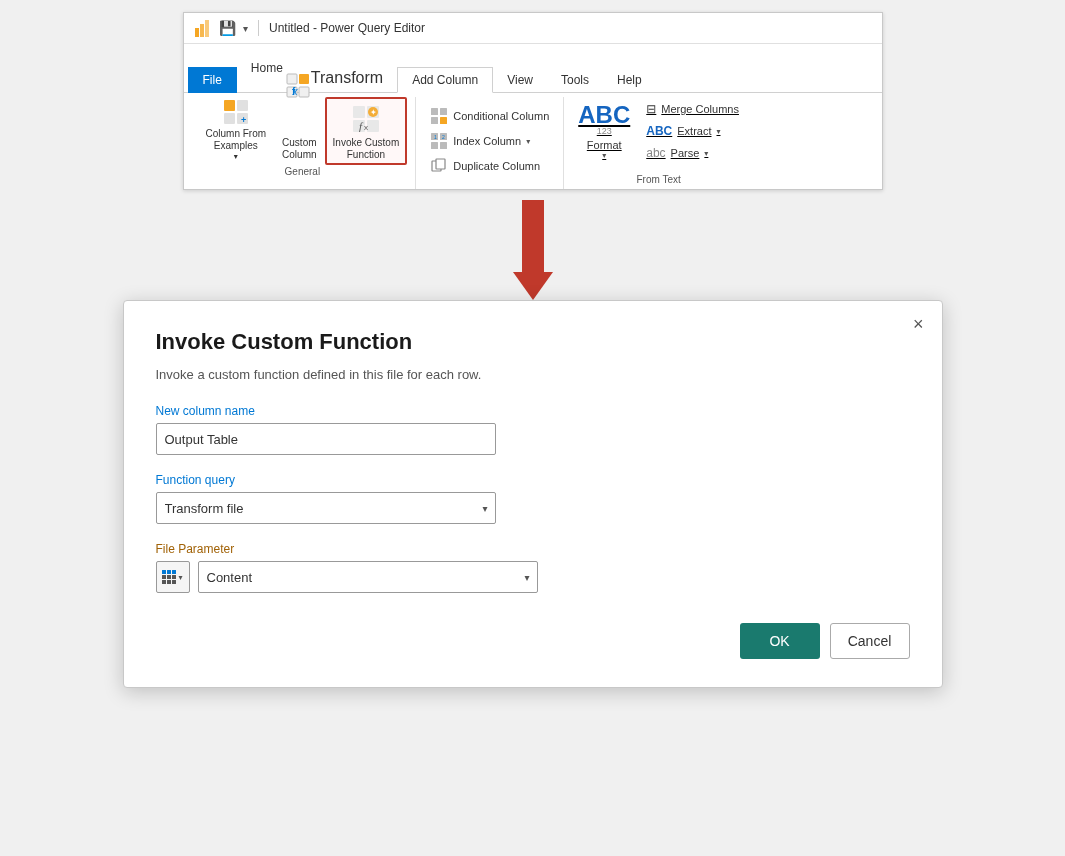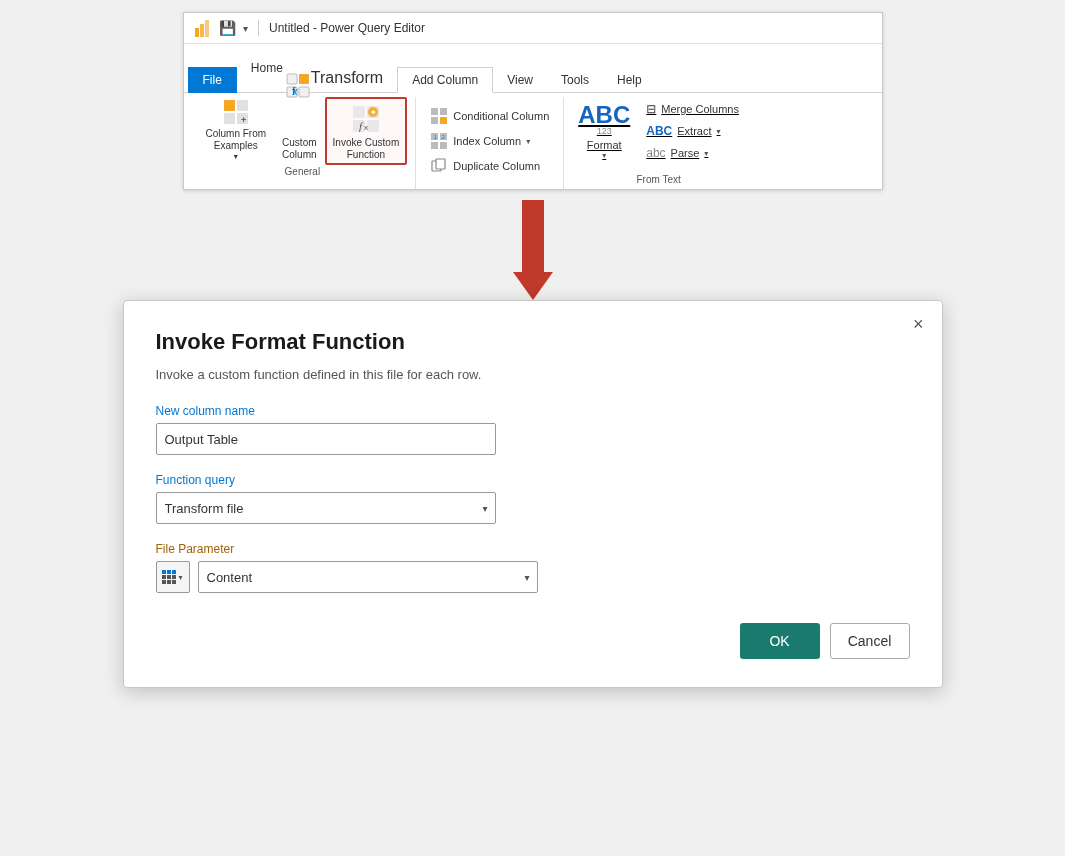--- a/index.html
+++ b/index.html
@@ -168,21 +168,21 @@
   <div style="position:relative; top:10px;">
     <div style="width:22px; height:72px; background:#c0392b; margin:0 auto;"></div>
     <div style="width:0; height:0; border-left:20px solid transparent; border-right:20px solid transparent; border-top:28px solid #c0392b; margin:0 auto;"></div>
   </div>
 </div>
 
 <div style="background:white; border:1px solid #c8c8c8; border-radius:4px; box-shadow:0 4px 20px rgba(0,0,0,0.2); width:820px; margin:0 auto; padding:28px 32px 28px 32px; position:relative;">
 
   <span style="position:absolute; top:14px; right:18px; font-size:18px; color:#555; cursor:pointer; line-height:1;">×</span>
 
-  <div style="font-size:22px; font-weight:700; color:#1a1a1a; margin-bottom:12px;">Invoke Format Function</div>
+  <div style="font-size:22px; font-weight:700; color:#1a1a1a; margin-bottom:12px;">Invoke Custom Function</div>
   <div style="font-size:13px; color:#555; margin-bottom:22px;">Invoke a custom function defined in this file for each row.</div>
 
   <div style="font-size:12px; color:#0078d4; margin-bottom:5px; font-weight:500;">New column name</div>
   <input type="text" value="Output Table" style="width: 340px; height: 32px; border: 1px solid rgb(153, 153, 153); border-radius: 2px; padding: 4px 8px; font-size: 13px; color: rgb(51, 51, 51); outline: none; margin-bottom: 18px; display: block;">
 
   <div style="font-size:12px; color:#0078d4; margin-bottom:5px; font-weight:500;">Function query</div>
   <div style="position:relative; width:340px; margin-bottom:18px;">
     <select style="width:100%; height:32px; border:1px solid #999; border-radius:2px; padding:4px 24px 4px 8px; font-size:13px; color:#333; background:white; appearance:none; -webkit-appearance:none; cursor:pointer; outline:none;">
       <option>Transform file</option>
     </select>

